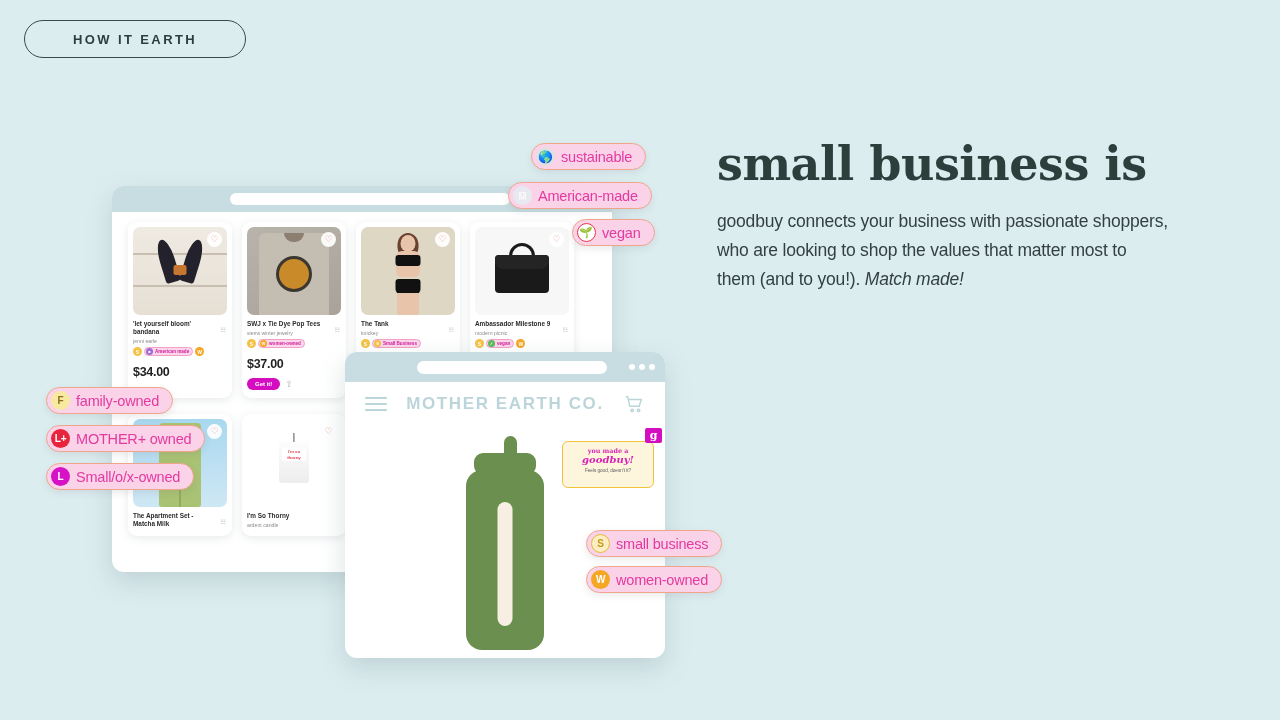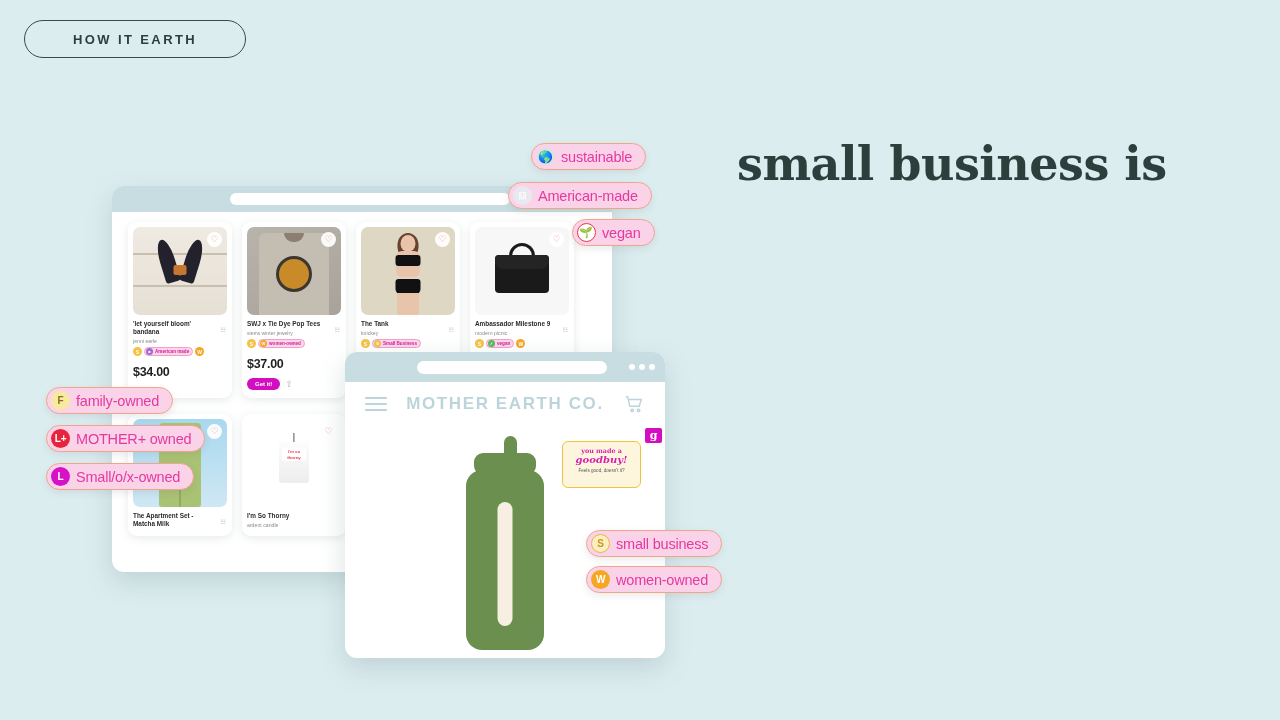--- a/index.html
+++ b/index.html
@@ -15,21 +15,21 @@
   .eyebrow-btn{
     position:absolute; left:24px; top:20px;
     width:222px; height:38px;
     border:1.4px solid #3b4a48; border-radius:19px;
     display:flex; align-items:center; justify-content:center;
     color:#2f3e3c; font-size:13px; letter-spacing:2.4px; font-weight:600;
     background:transparent;
   }
 
   
-  .copy{ position:absolute; left:737px; top:138px; width:452px; }
+  .copy{ position:absolute; left:717px; top:138px; width:452px; }
   .headline{
     font-family:"DejaVu Serif", serif;
     font-size:46px; line-height:52px; font-weight:700;
     color:#2d3f3c; letter-spacing:-0.5px;
   }
   .subcopy{
     margin-top:17px;
     font-size:17.5px; line-height:29px; color:#33403f;
     letter-spacing:-0.2px;
   }
@@ -164,21 +164,21 @@
   .bottle .spout{ position:absolute;left:50%;top:0;margin-left:-1px;
            width:13px;height:22px;background:#6b8f4e;border-radius:7px 7px 0 0; }
   .bottle .cap{ position:absolute;left:50%;transform:translateX(-50%);top:17px;
            width:62px;height:22px;background:#6b8f4e;border-radius:9px; }
   .bottle .body{ position:absolute;left:50%;transform:translateX(-50%);top:34px;
            width:78px;height:180px;background:#6b8f4e;border-radius:16px; }
   .bottle .window{ position:absolute;left:50%;transform:translateX(-50%);top:66px;
            width:15px;height:124px;background:#f7f0e2;border-radius:8px; }
 
   
-  .tooltip{ position:absolute; left:562px; top:441px; width:79px; height:47px;
+  .tooltip{ position:absolute; left:562px; top:441px; width:92px; height:47px;
             background:#fdf6dd; border:1.3px solid #f0c33c; border-radius:6px;
             padding:5px 4px 0; text-align:center; }
   .tooltip .t1{ font-family:"DejaVu Serif", serif; font-size:6.4px;
             font-weight:700; color:#d81fb4; line-height:8px; }
   .tooltip .t2{ font-family:"DejaVu Serif", serif; font-size:10px;
             font-style:italic; font-weight:700; color:#d81fb4; line-height:9px; }
   .tooltip .t3{ font-size:4.6px; color:#5a5a5a; margin-top:4px; }
   .g-badge{ position:absolute; left:645px; top:428px; width:17px; height:15px;
             background:#d40ec0; border-radius:2px; color:#fff;
             font-family:"DejaVu Serif", serif; font-weight:700; font-size:11px;
@@ -207,20 +207,24 @@
 <body>
 
 <div class="eyebrow-btn">
   <span>HOW IT EARTH</span>
 </div>
 
 <div class="copy">
   <h1 class="headline">
     <span>small business is</span><br>
   </h1>
+  <p class="subcopy">
+    <span>goodbuy connects your business with passionate shoppers, who are looking to shop the values that matter most to them (and to you!).</span>
+    <span class="ital">Match made!</span>
+  </p>
 </div>
 
 <div class="browser" id="browser-one">
   <div class="chrome">
     <div class="urlbar"></div>
   </div>
 
   <div class="grid">
 
     <div class="pcard">

